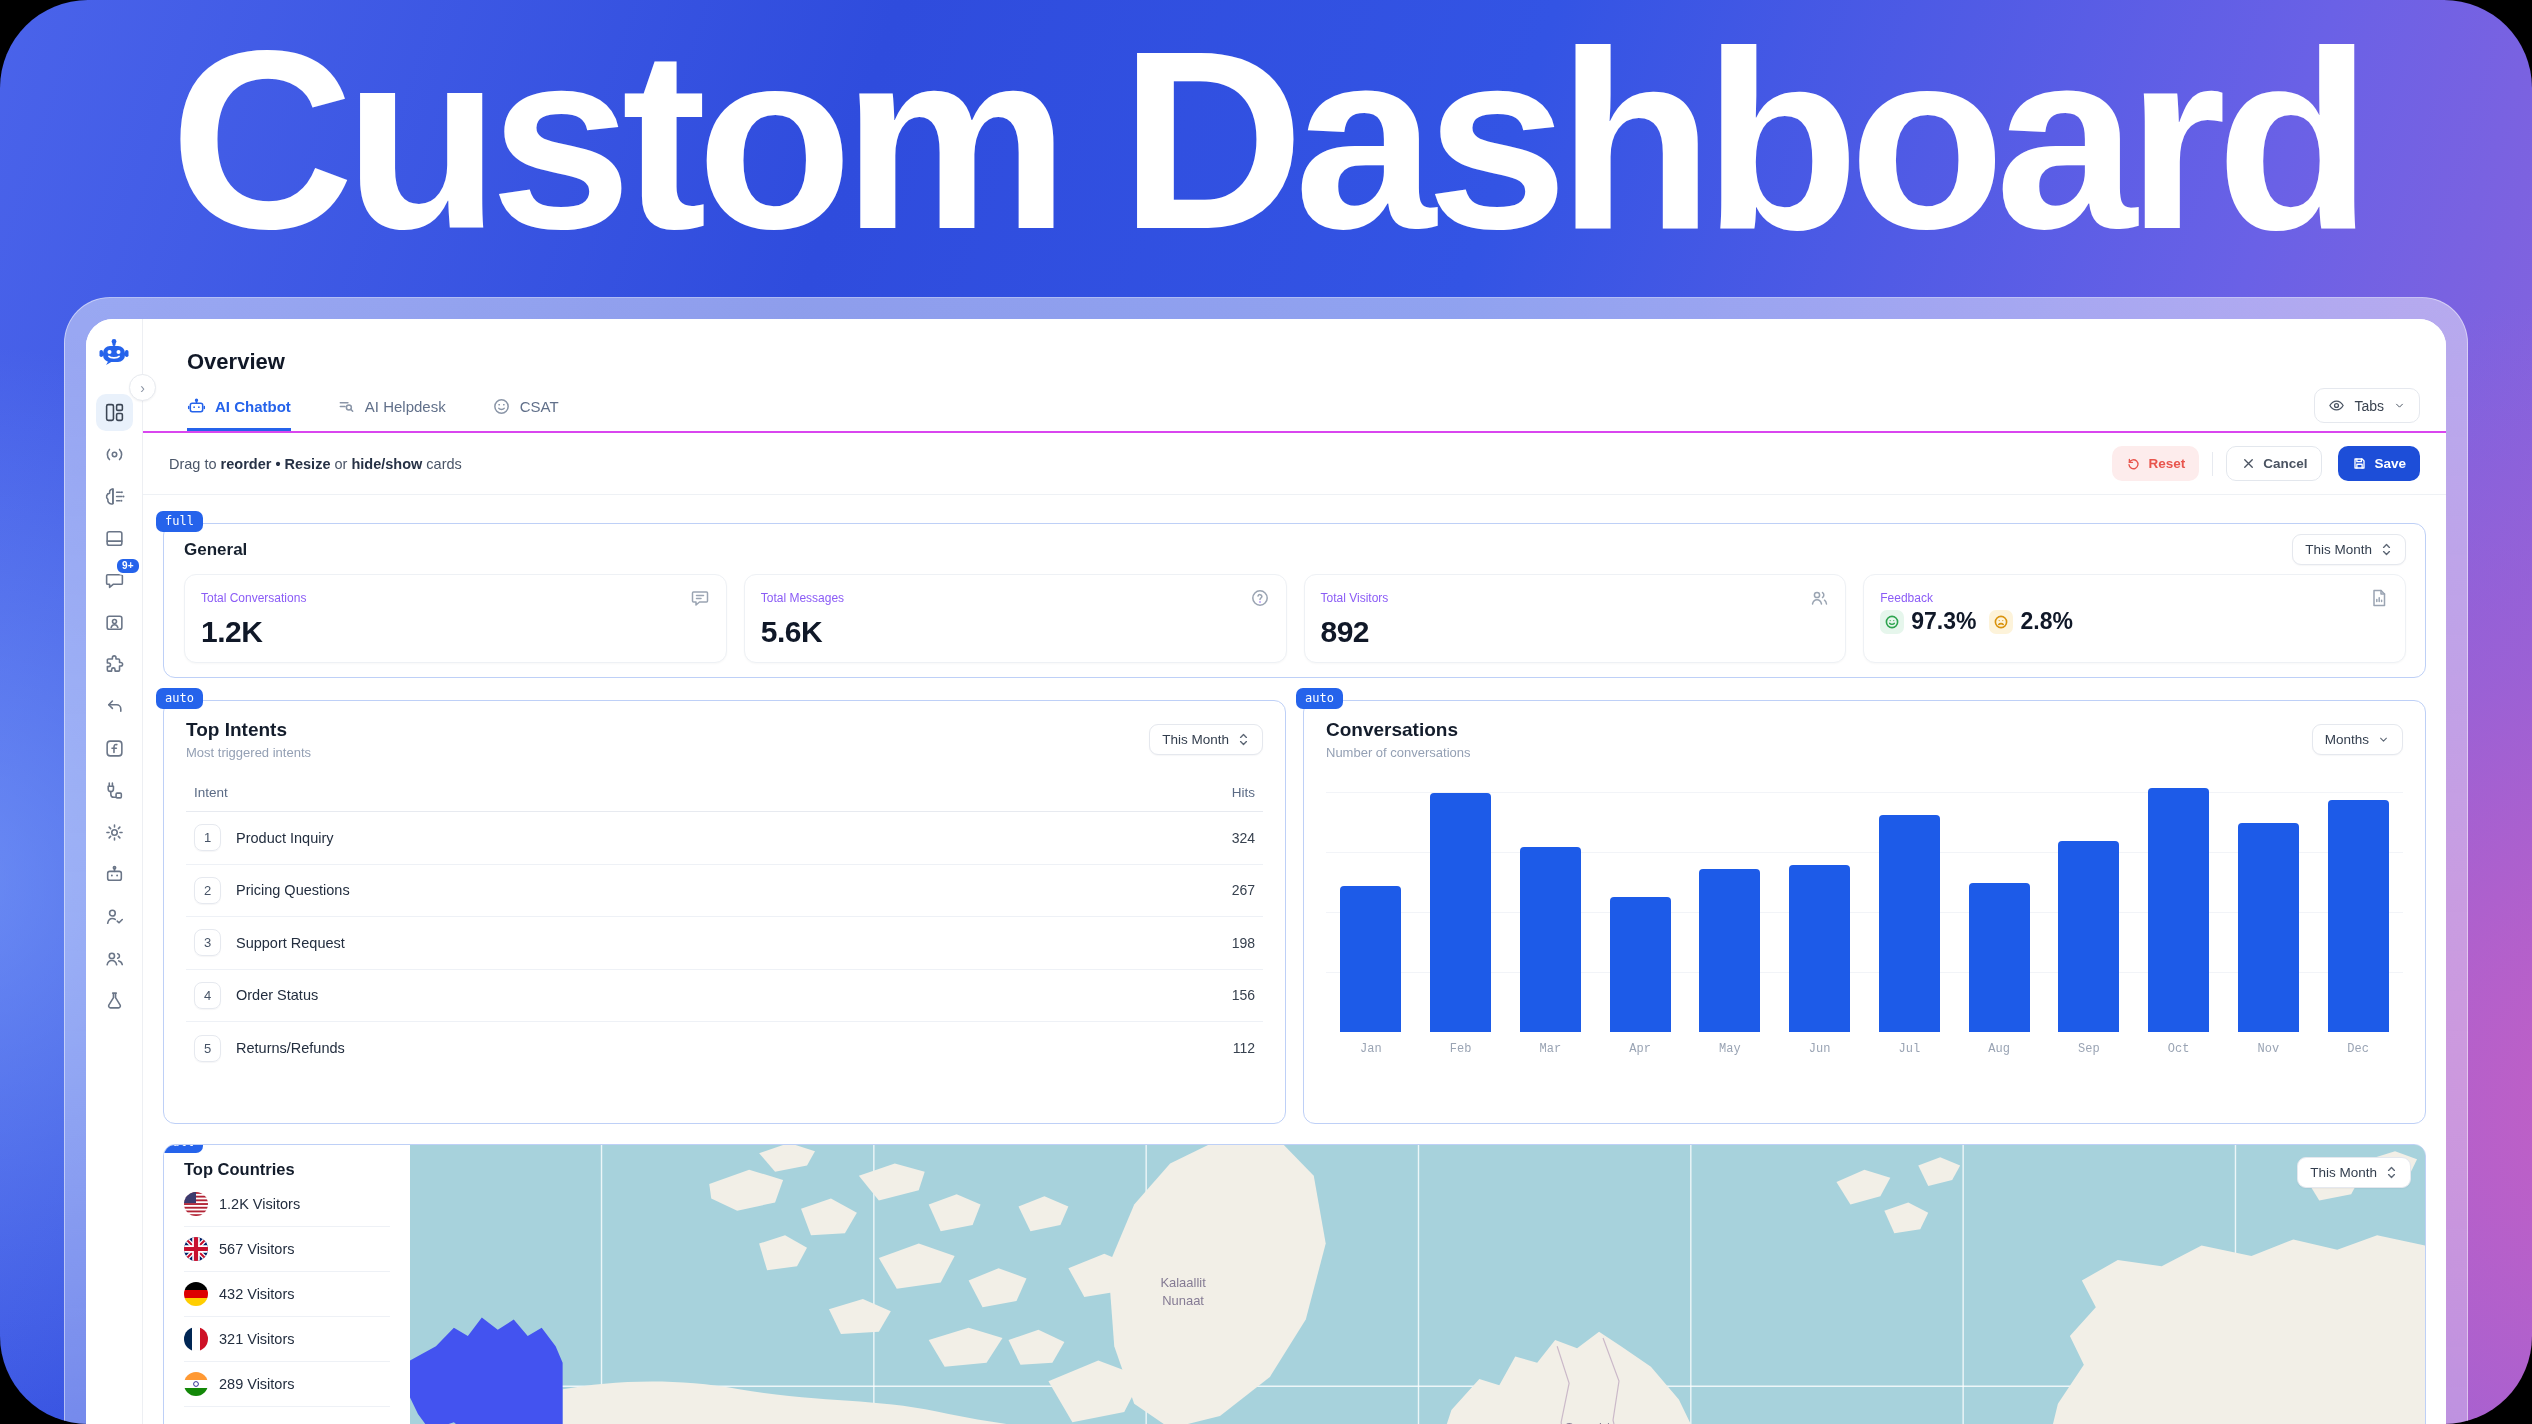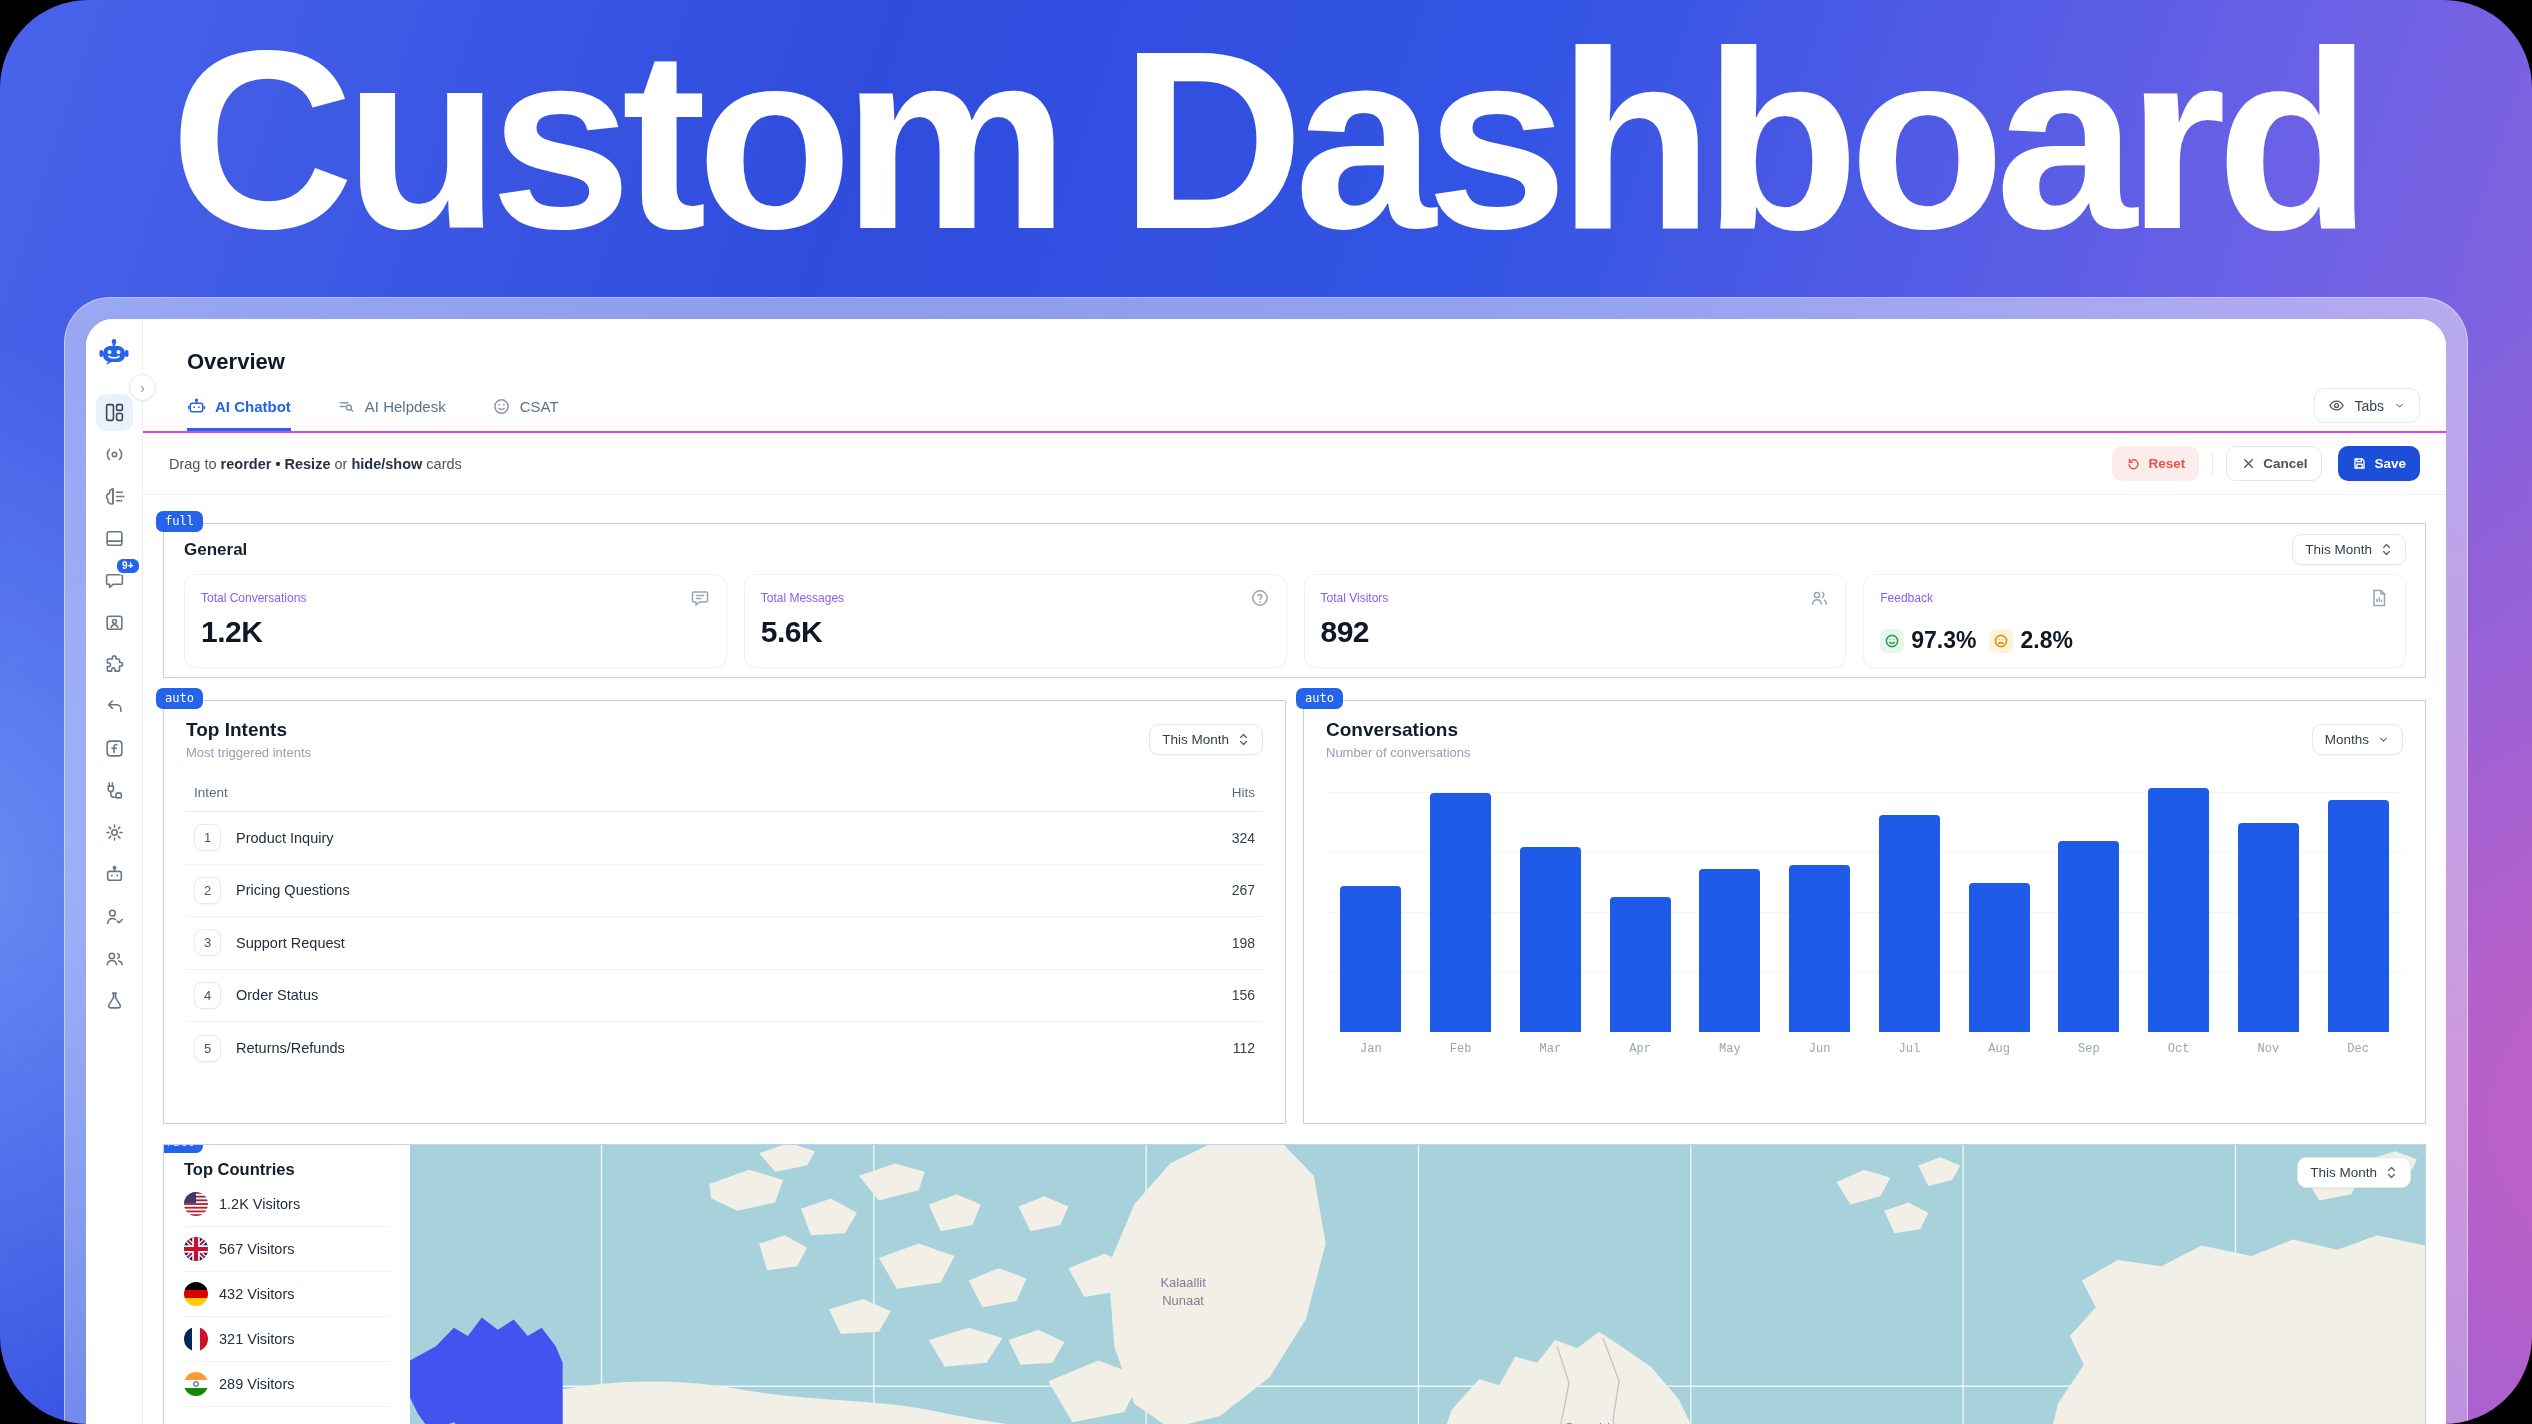--- a/index.html
+++ b/index.html
@@ -58,37 +58,37 @@
     font-size:13.5px; font-weight:600; }
   .btn svg { width:15px; height:15px; stroke:currentColor; fill:none; stroke-width:1.8; stroke-linecap:round; stroke-linejoin:round; }
   .btn-reset { background:#fdecec; color:#e8554d; }
   .v-div { width:1px; height:24px; background:#e7eaf0; margin:0 13px; }
   .btn-cancel { background:#fff; border:1px solid #e3e7ed; color:#4a5361; margin-right:16px; }
   .btn-save { background:#1d4ed8; color:#fff; }
 
   .content { flex:1; padding:28px 20px 0; background:#fff; }
 
   
-  .panel { position:relative; border:1.5px solid #bed0f7; border-radius:0; background:#fff; }
+  .panel { position:relative; border:1.5px solid #bed0f7; border-radius:12px; background:#fff; }
   .mode-badge { position:absolute; top:-13px; left:-8px; background:#2563eb; color:#fff;
     font-family:"DejaVu Sans Mono",monospace; font-size:12px; padding:3px 9px 4px; border-radius:7px; z-index:3; line-height:1.2; }
   .pill { display:flex; align-items:center; gap:8px; padding:7px 12px; border:1px solid #e5e8ee; border-radius:9px;
     font-size:13.5px; color:#333e4e; background:#fff; box-shadow:0 1px 1.5px rgba(16,24,40,0.04); white-space:nowrap; }
   .pill svg { width:13px; height:15px; stroke:#5b6573; fill:none; stroke-width:1.6; stroke-linecap:round; stroke-linejoin:round; }
 
   
   .panel-general { height:155px; padding:10px 19px 0 20px; }
   .panel-head { display:flex; justify-content:space-between; align-items:center; }
   .general-title { font-size:17px; font-weight:600; color:#16202e; }
   .stats { display:grid; grid-template-columns:repeat(4,1fr); gap:17px; margin-top:9px; }
   .stat { border:1px solid #eef1f5; border-radius:12px; padding:13px 16px; box-shadow:0 1px 2px rgba(16,24,40,0.03); background:#fff; }
   .stat-head { display:flex; justify-content:space-between; align-items:center; font-size:12px; font-weight:500; color:#8b5cf6; }
   .stat-head svg { width:20px; height:20px; stroke:#9aa4b2; fill:none; stroke-width:1.5; stroke-linecap:round; stroke-linejoin:round; }
   .stat-value { margin-top:7px; font-size:30px; font-weight:700; letter-spacing:-0.5px; color:#101828; }
-  .fb-row { display:flex; align-items:center; gap:13px; margin-top:19px; }
+  .fb-row { display:flex; align-items:center; gap:13px; margin-top:0; }
   .fb { display:flex; align-items:center; gap:7px; font-size:23px; font-weight:700; color:#101828; }
   .fb-ico { width:24px; height:24px; border-radius:7px; display:flex; align-items:center; justify-content:center; }
   .fb-ico svg { width:16px; height:16px; fill:none; stroke-width:1.6; stroke-linecap:round; }
   .fb-pos { background:#e6f6ec; } .fb-pos svg { stroke:#2da44e; }
   .fb-neg { background:#fdf3da; } .fb-neg svg { stroke:#d9930d; }
 
   
   .row2 { display:grid; grid-template-columns:1fr 1fr; gap:17px; margin-top:22px; height:424px; }
   .card-pad { padding:18px 22px 0; }
   .card-title { font-size:19px; font-weight:700; color:#131c2b; }

